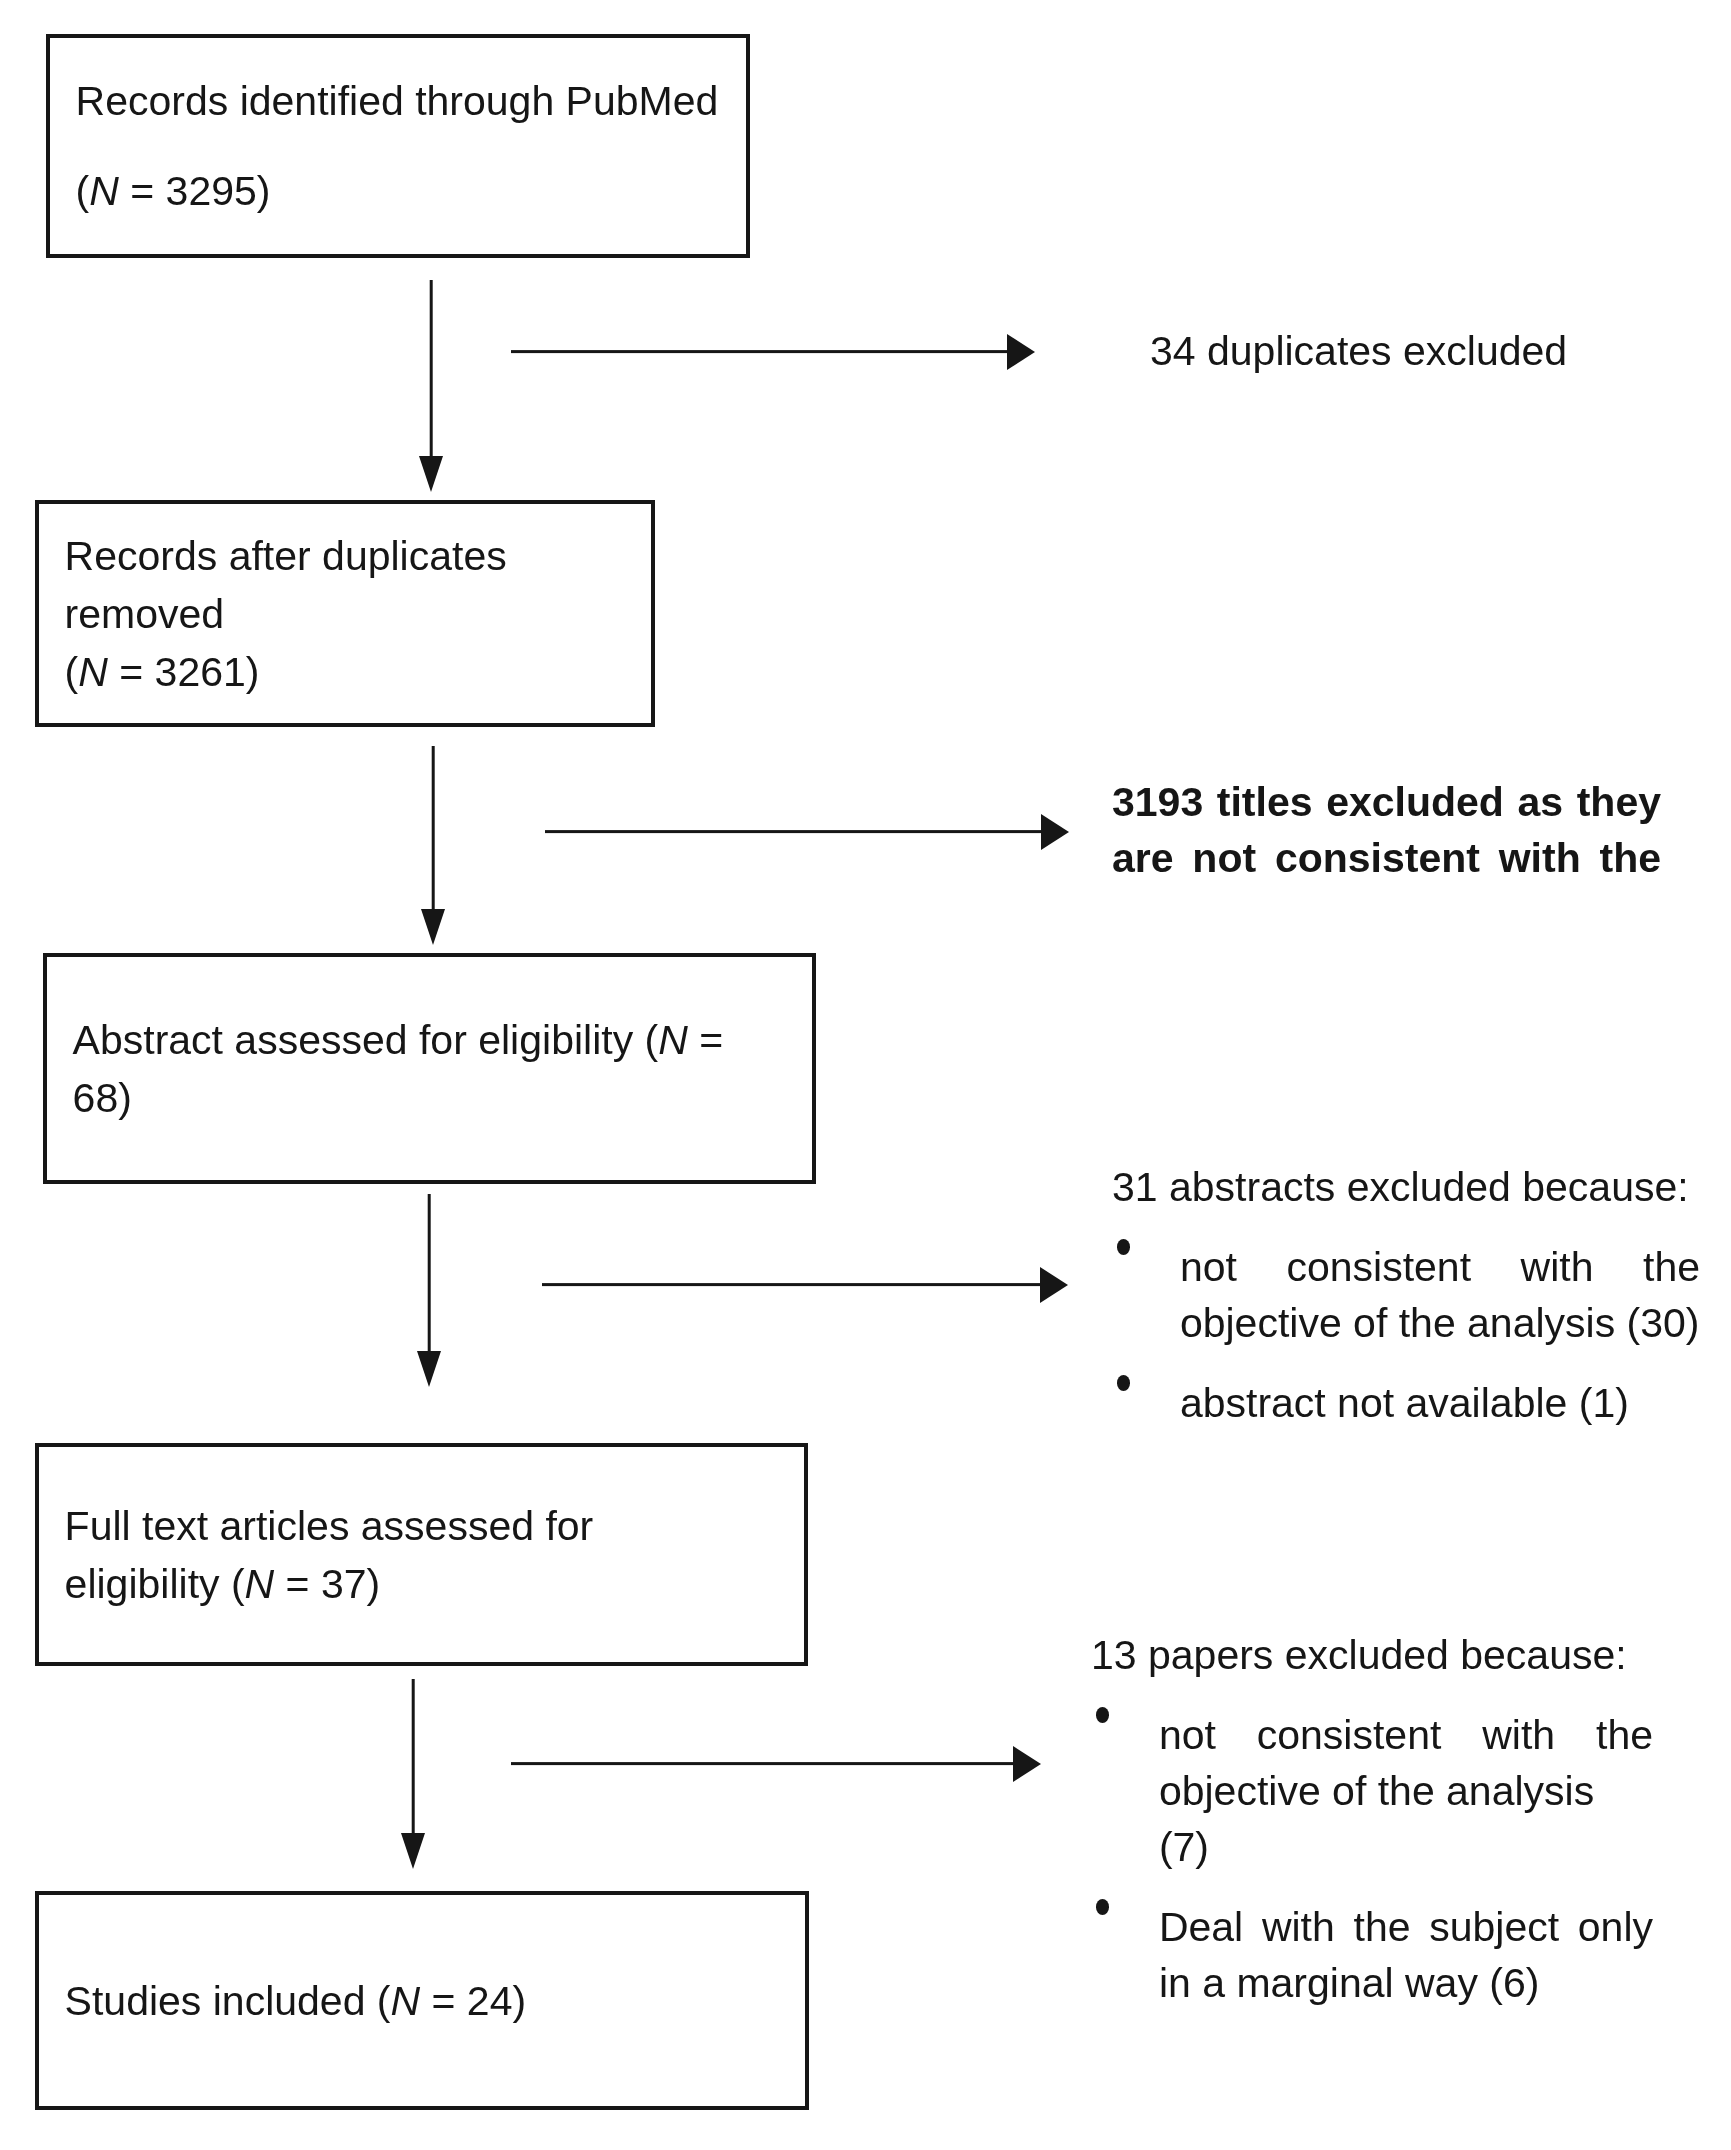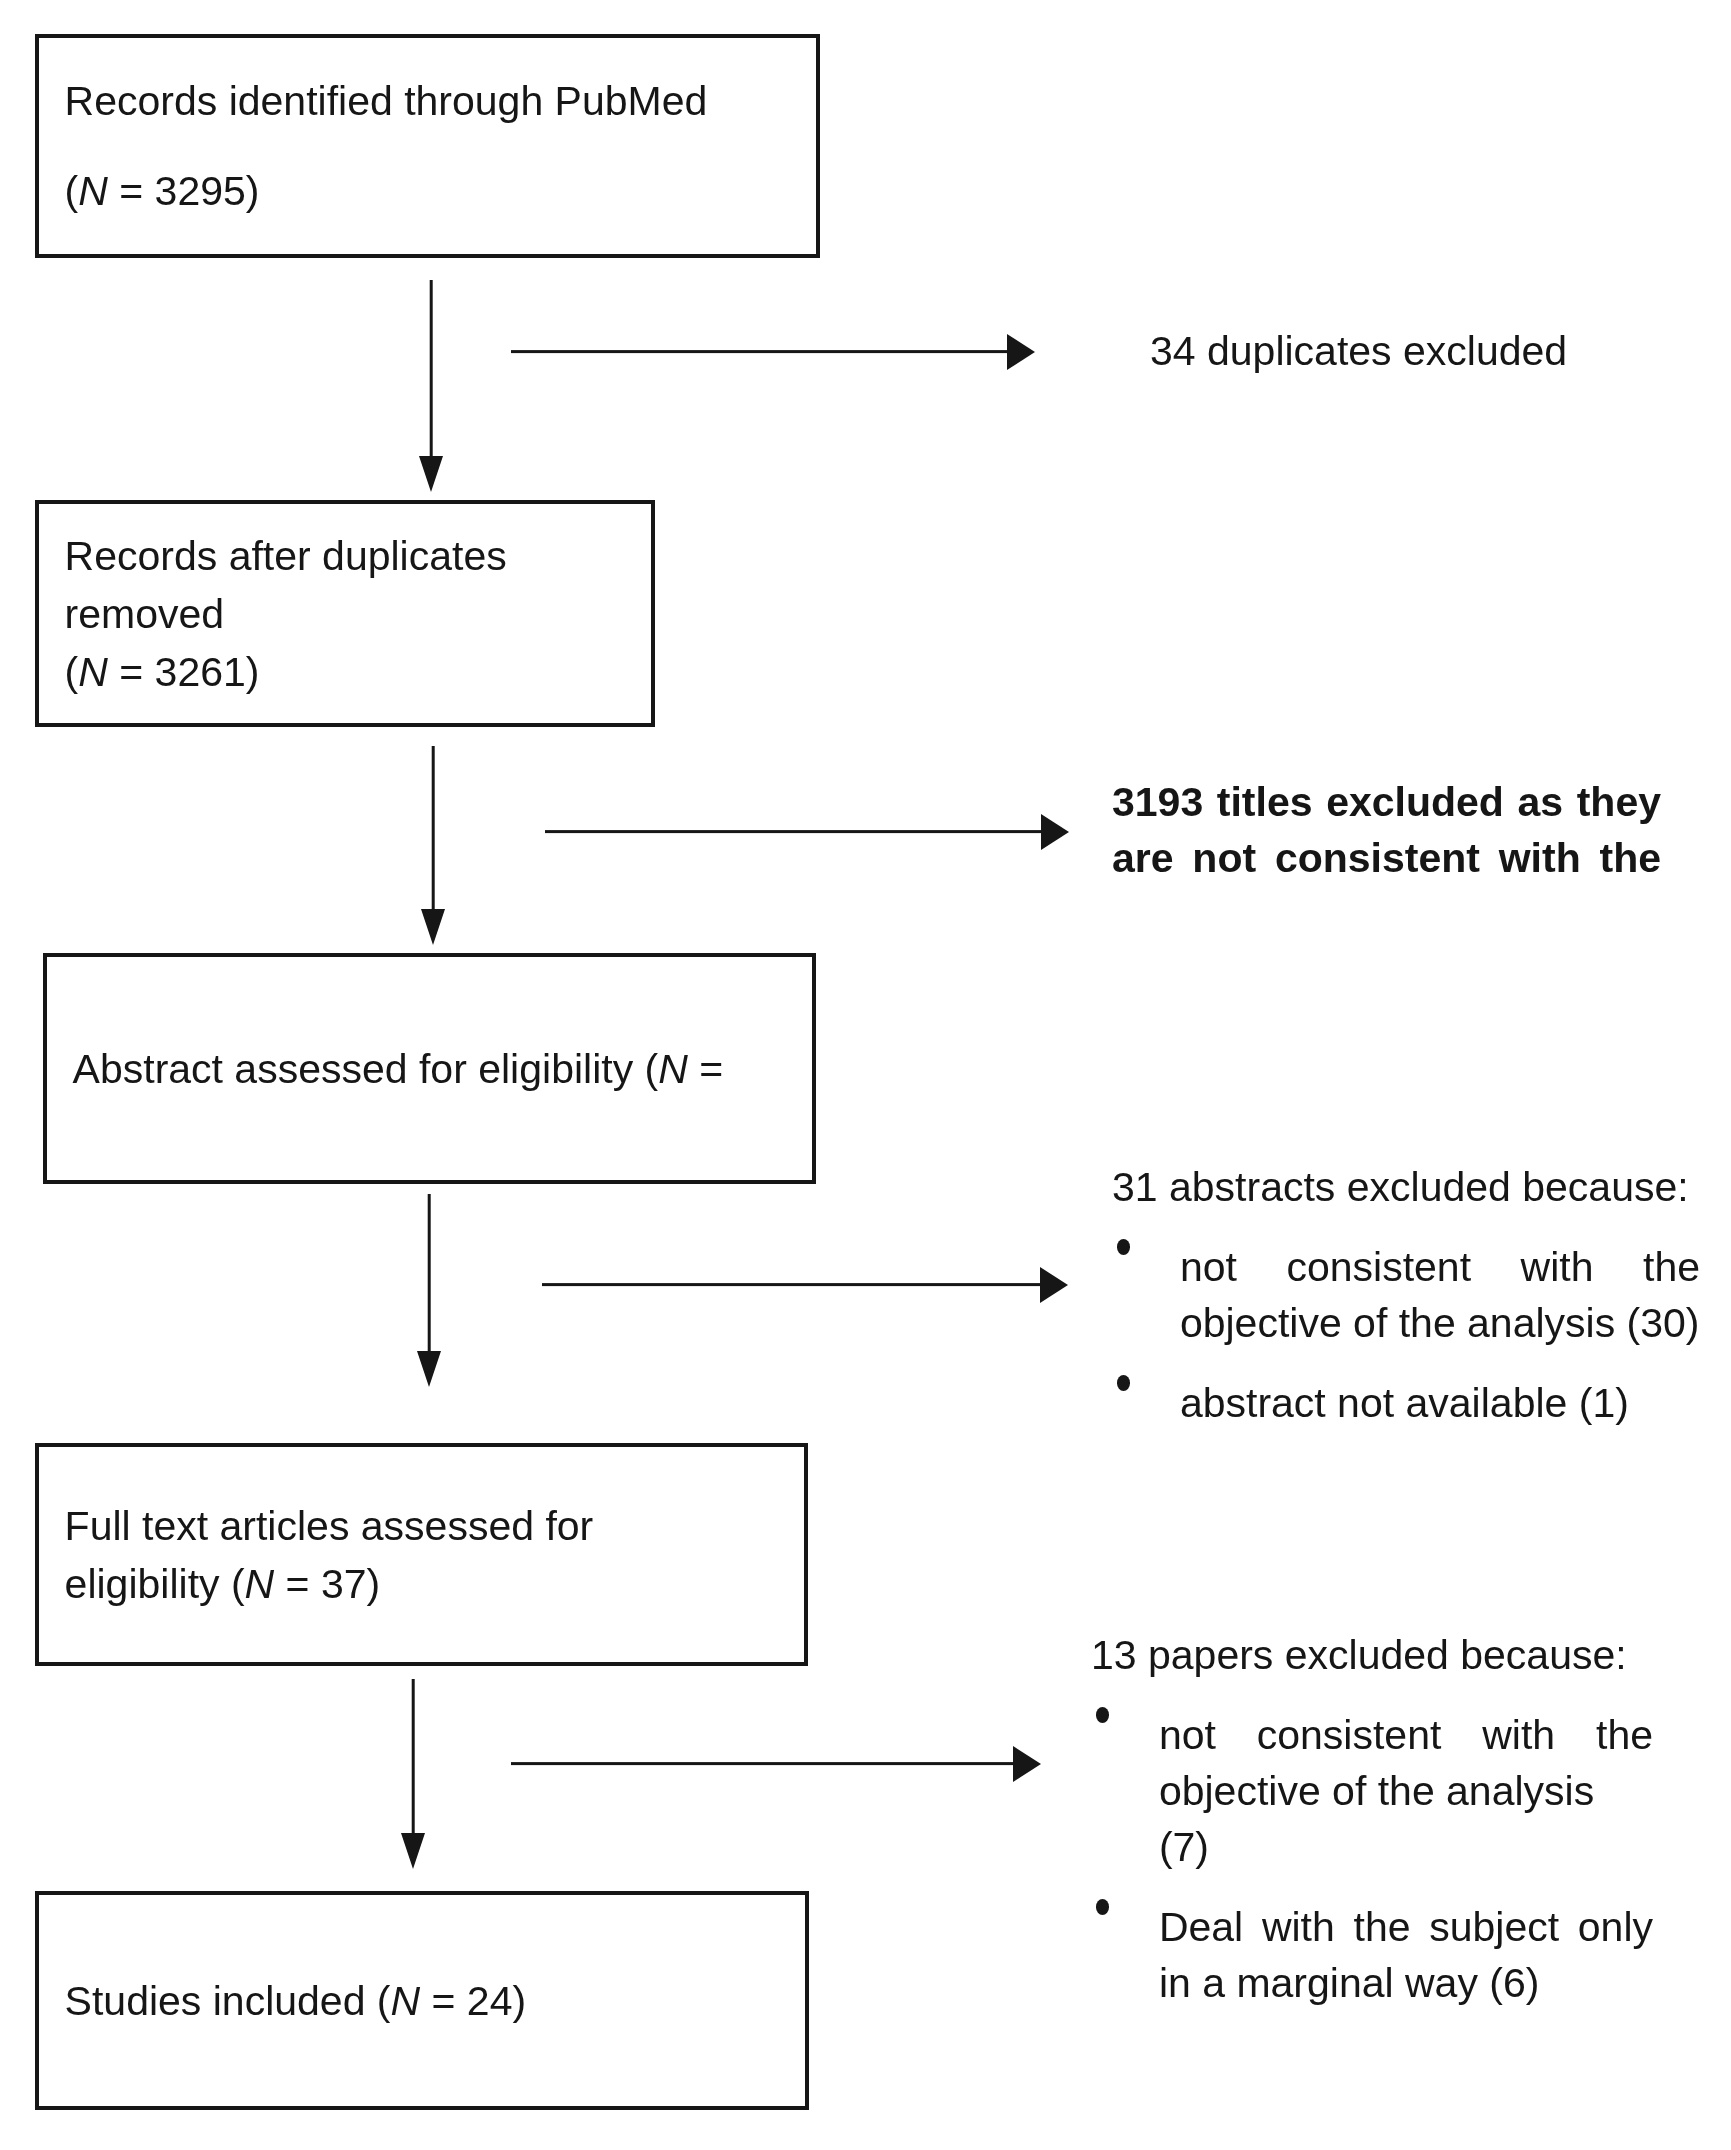--- a/index.html
+++ b/index.html
@@ -15,21 +15,21 @@
   .fbox{
     position:absolute;
     border:4.5px solid #161616;
     background:#ffffff;
     display:flex;flex-direction:column;justify-content:center;
     padding:0 25.6px;
     line-height:58px;
     box-sizing:border-box;
   }
   .fbox i{font-style:italic;}
-  #box1{left:35px;top:34px;width:785px;height:224px;gap:32px;}
+  #box1{left:46px;top:34px;width:704px;height:224px;gap:32px;}
   #box2{left:35px;top:500px;width:620px;height:227px;}
   #box3{left:43px;top:953px;width:773px;height:231px;}
   #box4{left:35px;top:1443px;width:773px;height:223px;}
   #box5{left:35px;top:1891px;width:774px;height:219px;}
   
   .varrow{position:absolute;width:28px;}
   .varrow::before{
     content:"";position:absolute;left:50%;transform:translateX(-50%);
     top:0;bottom:32px;width:2.6px;background:#161616;
   }
@@ -82,20 +82,21 @@
     <div><span>(</span><i>N</i><span> = 3295)</span></div>
   </div>
 
   <div class="fbox" id="box2">
     <div><span>Records after duplicates removed</span></div>
     <div><span>(</span><i>N</i><span> = 3261)</span></div>
   </div>
 
   <div class="fbox" id="box3">
     <div><span>Abstract assessed for eligibility (</span><i>N</i><span> =</span></div>
+    <div><span>68)</span></div>
   </div>
 
   <div class="fbox" id="box4">
     <div><span>Full text articles assessed for</span></div>
     <div><span>eligibility (</span><i>N</i><span> = 37)</span></div>
   </div>
 
   <div class="fbox" id="box5">
     <div><span>Studies included (</span><i>N</i><span> = 24)</span></div>
   </div>

